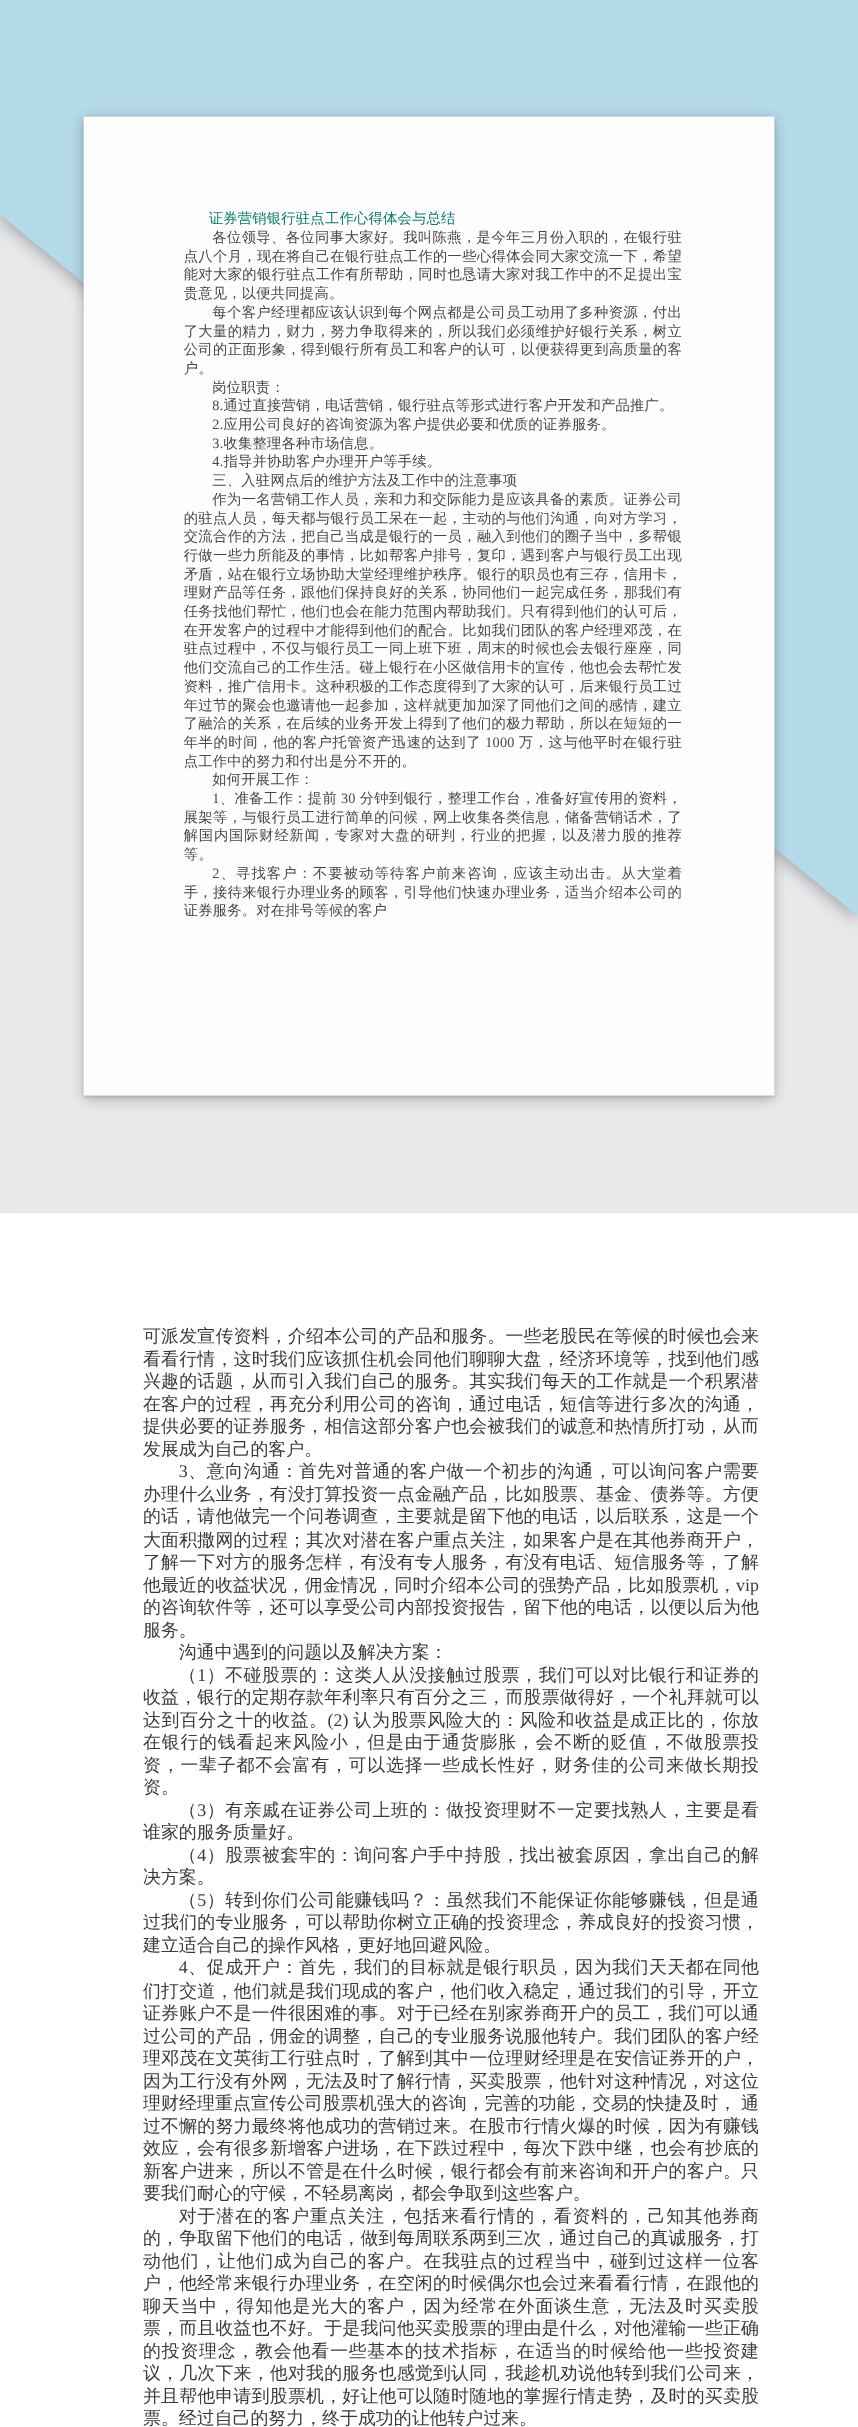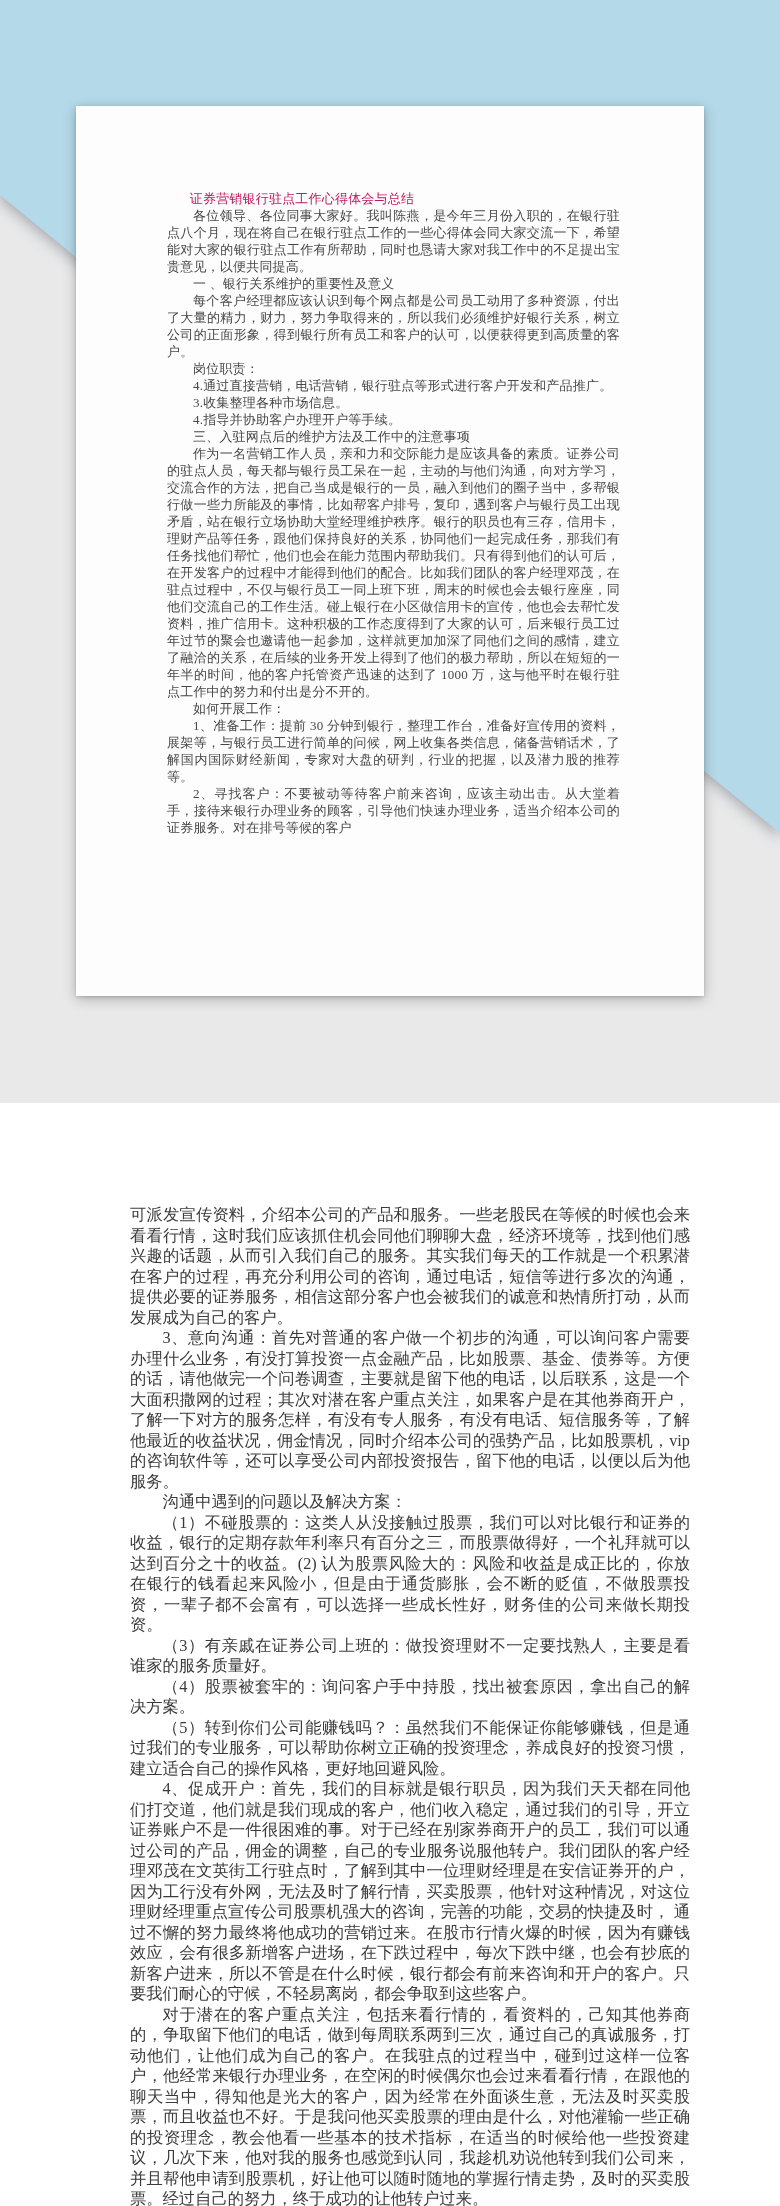--- a/index.html
+++ b/index.html
@@ -27,21 +27,21 @@
     box-shadow:0 3px 12px rgba(0,0,0,0.25),0 1px 3px rgba(0,0,0,0.15);
   }
   .paper-inner{
     padding:84px 84px 0 91px;
   }
   .doc1{
     font-size:13px;line-height:17px;letter-spacing:.2px;
     color:#474747;text-align:justify;
   }
   .doc1 p{margin:0;text-indent:2em;}
-  .doc1 p.title{text-indent:1.75em;color:#be185d;}
+  .doc1 p.title{text-indent:1.75em;color:#0f766e;}
   
   .page2{
     position:absolute;top:1103px;left:14px;width:780px;height:1103px;
     background:#ffffff;
   }
   .doc2{
     margin:102px 0 0 116px;width:560px;
     font-size:16.3px;line-height:20.5px;
     color:#3a3a3a;text-align:justify;
   }
@@ -52,24 +52,24 @@
 <body>
 
 <div class="scene">
   <div class="blue-wrap">
     <div class="blue-backdrop"></div>
   </div>
   <div class="paper">
     <div class="paper-inner doc1">
       <p class="title">证券营销银行驻点工作心得体会与总结</p>
       <p>各位领导、各位同事大家好。我叫陈燕，是今年三月份入职的，在银行驻点八个月，现在将自己在银行驻点工作的一些心得体会同大家交流一下，希望能对大家的银行驻点工作有所帮助，同时也恳请大家对我工作中的不足提出宝贵意见，以便共同提高。</p>
-      <p>一 、银行关系维护的重要性及意义</p>
       <p>每个客户经理都应该认识到每个网点都是公司员工动用了多种资源，付出了大量的精力，财力，努力争取得来的，所以我们必须维护好银行关系，树立公司的正面形象，得到银行所有员工和客户的认可，以便获得更到高质量的客户。</p>
       <p>岗位职责：</p>
-      <p>4.通过直接营销，电话营销，银行驻点等形式进行客户开发和产品推广。</p>
+      <p>8.通过直接营销，电话营销，银行驻点等形式进行客户开发和产品推广。</p>
+      <p>2.应用公司良好的咨询资源为客户提供必要和优质的证券服务。</p>
       <p>3.收集整理各种市场信息。</p>
       <p>4.指导并协助客户办理开户等手续。</p>
       <p>三、入驻网点后的维护方法及工作中的注意事项</p>
       <p>作为一名营销工作人员，亲和力和交际能力是应该具备的素质。证券公司的驻点人员，每天都与银行员工呆在一起，主动的与他们沟通，向对方学习，交流合作的方法，把自己当成是银行的一员，融入到他们的圈子当中，多帮银行做一些力所能及的事情，比如帮客户排号，复印，遇到客户与银行员工出现矛盾，站在银行立场协助大堂经理维护秩序。银行的职员也有三存，信用卡，理财产品等任务，跟他们保持良好的关系，协同他们一起完成任务，那我们有任务找他们帮忙，他们也会在能力范围内帮助我们。只有得到他们的认可后，在开发客户的过程中才能得到他们的配合。比如我们团队的客户经理邓茂，在驻点过程中，不仅与银行员工一同上班下班，周末的时候也会去银行座座，同他们交流自己的工作生活。碰上银行在小区做信用卡的宣传，他也会去帮忙发资料，推广信用卡。这种积极的工作态度得到了大家的认可，后来银行员工过年过节的聚会也邀请他一起参加，这样就更加加深了同他们之间的感情，建立了融洽的关系，在后续的业务开发上得到了他们的极力帮助，所以在短短的一年半的时间，他的客户托管资产迅速的达到了 1000 万，这与他平时在银行驻点工作中的努力和付出是分不开的。</p>
       <p>如何开展工作：</p>
       <p>1、准备工作：提前 30 分钟到银行，整理工作台，准备好宣传用的资料，展架等，与银行员工进行简单的问候，网上收集各类信息，储备营销话术，了解国内国际财经新闻，专家对大盘的研判，行业的把握，以及潜力股的推荐等。</p>
       <p>2、寻找客户：不要被动等待客户前来咨询，应该主动出击。从大堂着手，接待来银行办理业务的顾客，引导他们快速办理业务，适当介绍本公司的证券服务。对在排号等候的客户</p>
     </div>
   </div>
 </div>

